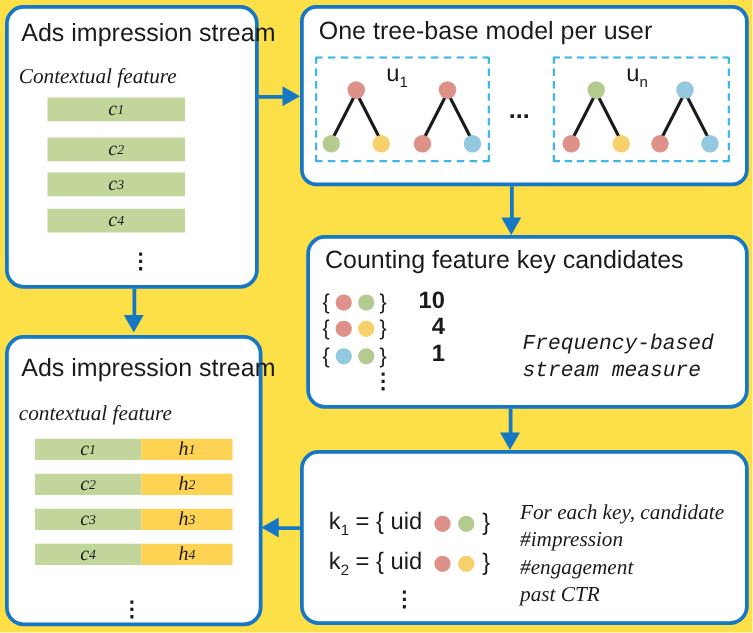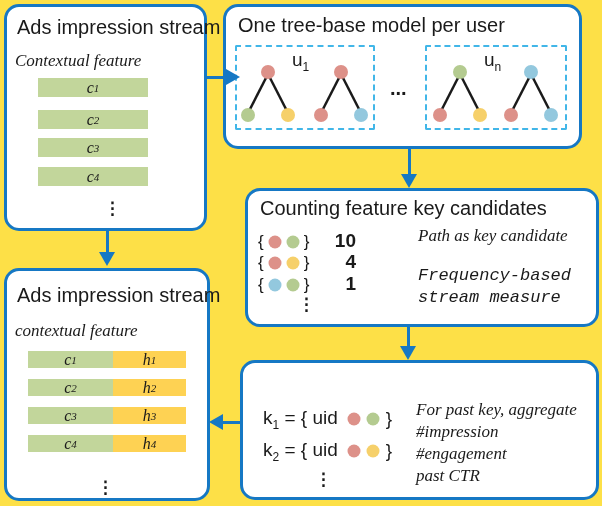--- a/index.html
+++ b/index.html
@@ -59,21 +59,21 @@
         <sub>3</sub>
       </div>
     <div class="bar" style="left:31px;top:160px;width:110px;background:var(--bar_green);">
         <span>c</span>
         <sub>4</sub>
       </div>
 
     <div class="vdots" style="left:97px;top:191px;">⋮</div>
   </div>
 
-  <div class="box" style="left:223px;top:4px;width:359px;height:145px;">
+  <div class="box" style="left:240px;top:4px;width:359px;height:145px;border-radius:13px;">
     <div class="box-title" style="left:12px;top:7px;">One tree-base model per user</div>
 
     <div class="dashbox" style="left:9px;top:38px;width:140px;height:85px;"></div>
     <div class="dashbox" style="left:199px;top:38px;width:142px;height:85px;"></div>
 
     <div class="ulabel" style="left:66px;top:42px;"><span>u</span><sub>1</sub></div>
     <div class="ulabel" style="left:258px;top:42px;"><span>u</span><sub>n</sub></div>
 
     <svg class="tree" style="left:14px;top:56px;" width="56" height="62">
       <line x1="28" y1="11" x2="8" y2="50"></line>
@@ -141,21 +141,20 @@
         </svg>
       <svg class="dot" width="14" height="14">
           <circle cx="7" cy="7" r="6.5" fill="#b4cb90"></circle>
         </svg>
       <span>}</span>
     </div>
     <div class="count" style="left:78px;top:82px;">1</div>
 
     <div class="vdots" style="left:50px;top:103px;">⋮</div>
 
-    <div class="note" style="left:170px;top:34px;">Path as key candidate</div>
     <div class="note" style="left:170px;top:74px;font-family:Liberation Mono, monospace;">
       <div>Frequency-based</div>
       <div>stream measure</div>
     </div>
   </div>
 
   <div class="box" style="left:240px;top:360px;width:359px;height:140px;">
 
     <div class="krow" style="left:20px;top:44px;">
       <span><span>k</span><sub>1</sub><span> = { uid</span></span>
@@ -175,21 +174,21 @@
         </svg>
       <svg class="dot" style="margin-left:5px;" width="14" height="14">
           <circle cx="7" cy="7" r="6.5" fill="#f6d06a"></circle>
         </svg>
       <span style="margin-left:6px;">}</span>
     </div>
 
     <div class="vdots" style="left:72px;top:106px;">⋮</div>
 
     <div class="note" style="left:173px;top:36px;">
-      <div>For past key, aggregate</div>
+      <div>For each key, candidate</div>
       <div>#impression</div>
       <div>#engagement</div>
       <div>past CTR</div>
     </div>
   </div>
 
   <div class="box" style="left:4px;top:268px;width:206px;height:233px;">
     <div class="box-title" style="left:10px;top:13px;">Ads impression stream</div>
     <div class="serif-it" style="position:absolute;left:8px;top:50px;">contextual feature</div>
 

